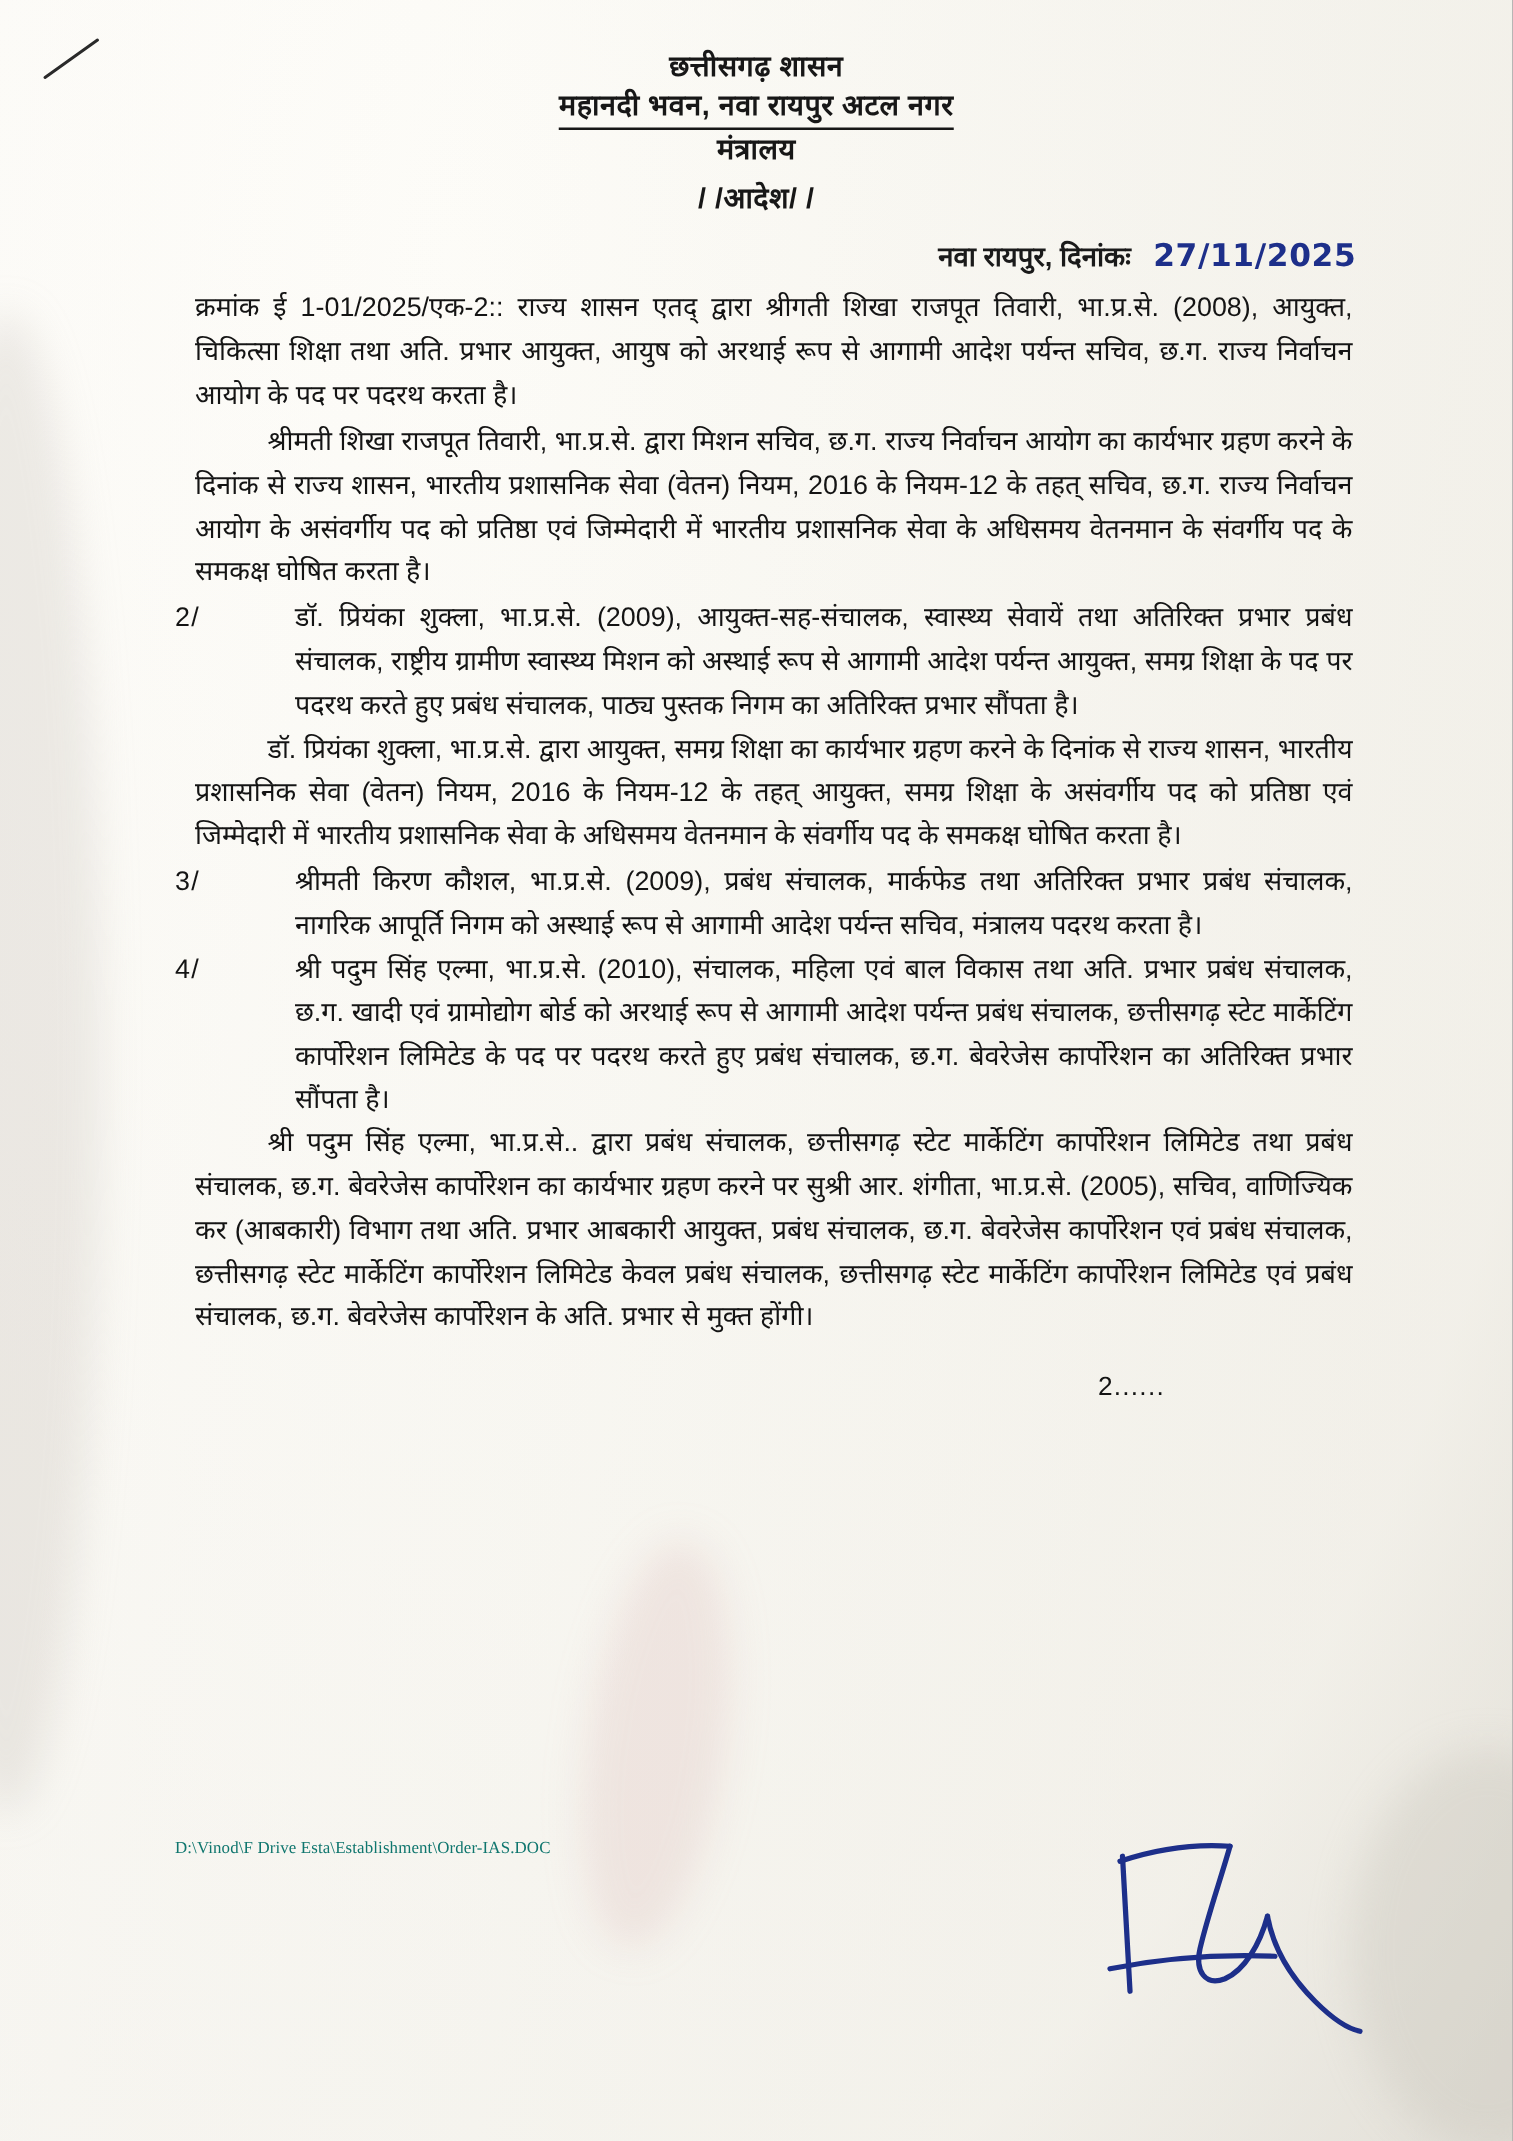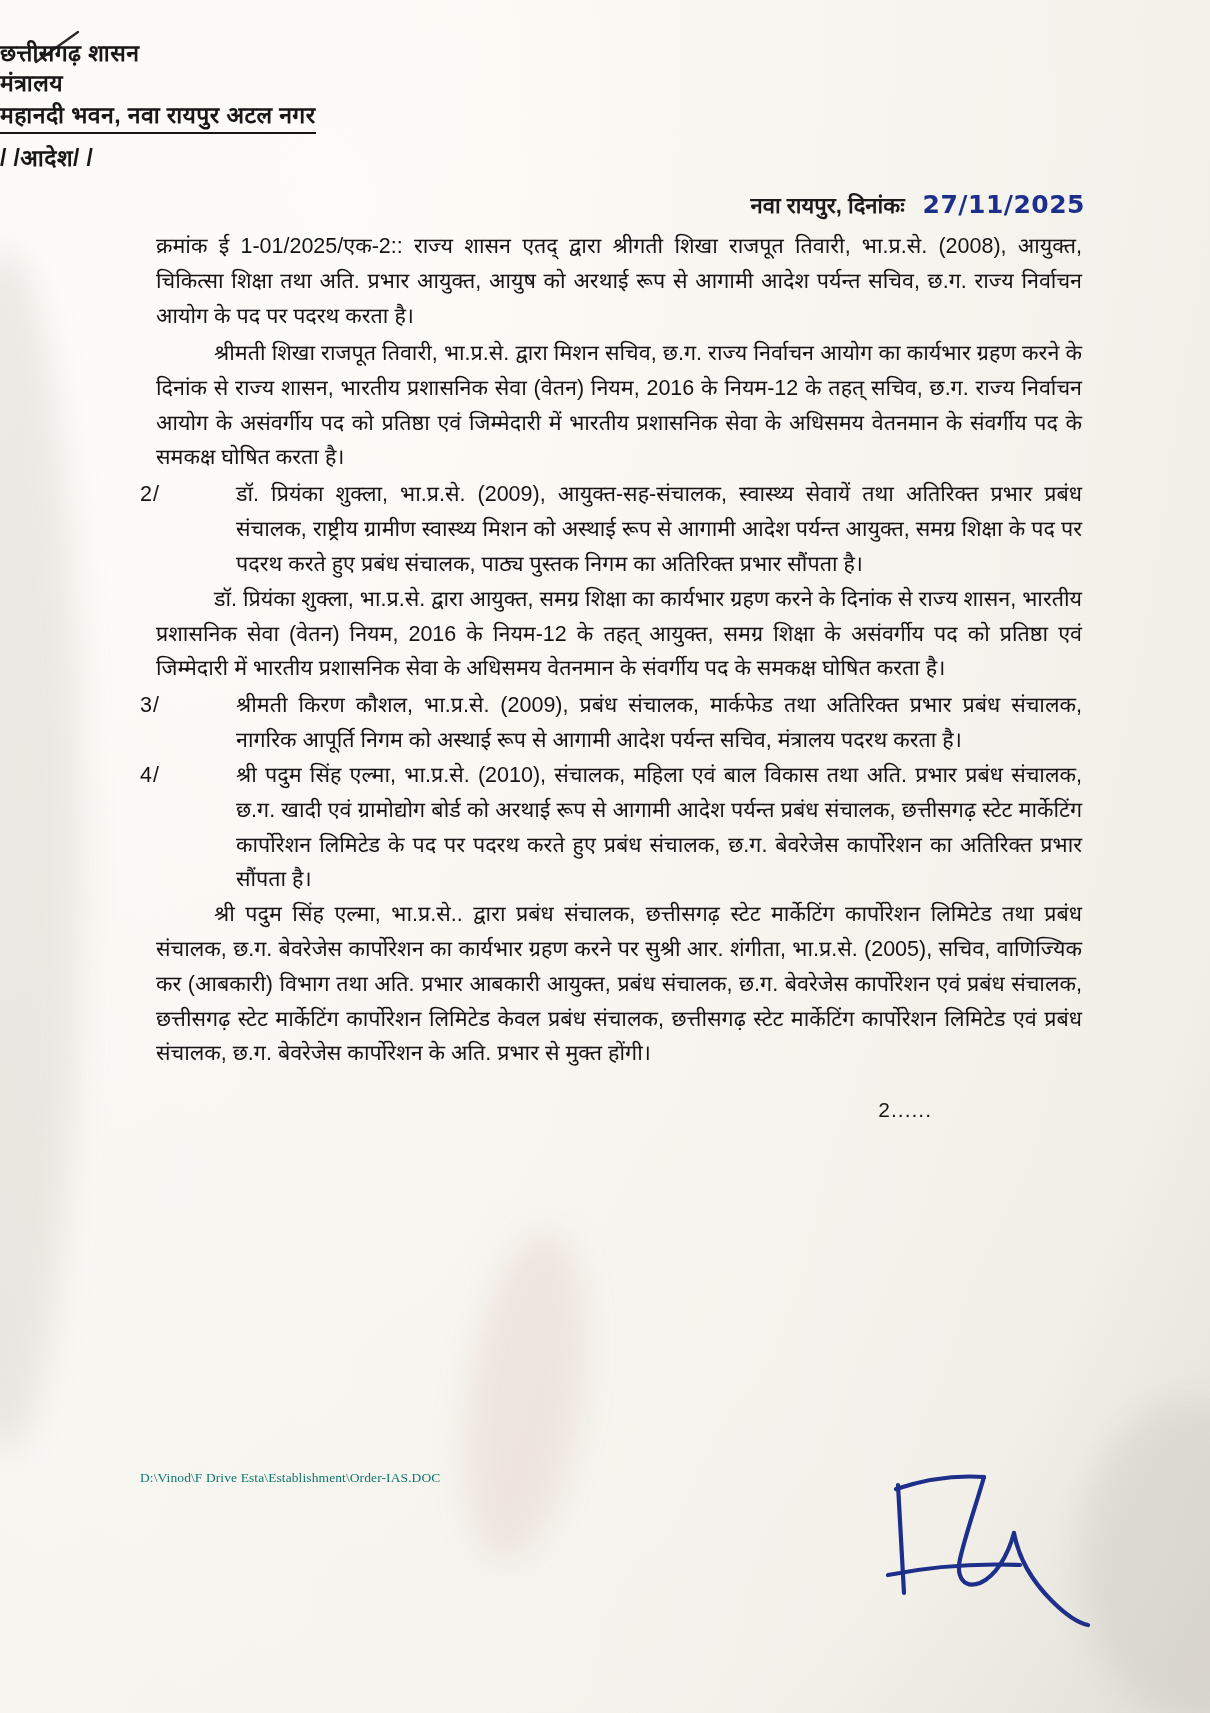--- a/index.html
+++ b/index.html
@@ -56,20 +56,21 @@
   }
   .content {
     position: absolute;
     left: 0; top: 0;
     width: 1210px;
     padding: 0;
   }
 
   
   .doc-header {
+    text-align: center;
     padding-top: 38px;
     line-height: 1.32;
   }
   .doc-header div {
     font-size: 23px;
     font-weight: 600;
     letter-spacing: 0.4px;
     color: #171717;
   }
   .header-address {
@@ -169,24 +170,24 @@
   <div class="smudge smudge-corner"></div>
 
   <svg class="corner-mark" viewBox="0 0 48 34">
     <path d="M2 32 L44 2" stroke="#2a2a2a" stroke-width="2.4" fill="none" stroke-linecap="round"></path>
   </svg>
 
   <div class="content">
 
     <div class="doc-header">
       <div>छत्तीसगढ़ शासन</div>
-      <div>मंत्रालय</div>
       <div>
         <span class="header-address">महानदी भवन, नवा रायपुर अटल नगर</span>
       </div>
+      <div>मंत्रालय</div>
       <div class="order-title">/ /आदेश/ /</div>
     </div>
 
     <div class="date-line">
       <span>नवा रायपुर, दिनांकः</span><span class="date-hand">27/11/2025</span>
     </div>
 
     <div class="body-wrap">
 
       <p class="para">क्रमांक ई 1-01/2025/एक-2:: राज्य शासन एतद् द्वारा श्रीगती शिखा राजपूत तिवारी, भा.प्र.से. (2008), आयुक्त, चिकित्सा शिक्षा तथा अति. प्रभार आयुक्त, आयुष को अरथाई रूप से आगामी आदेश पर्यन्त सचिव, छ.ग. राज्य निर्वाचन आयोग के पद पर पदरथ करता है।</p>

